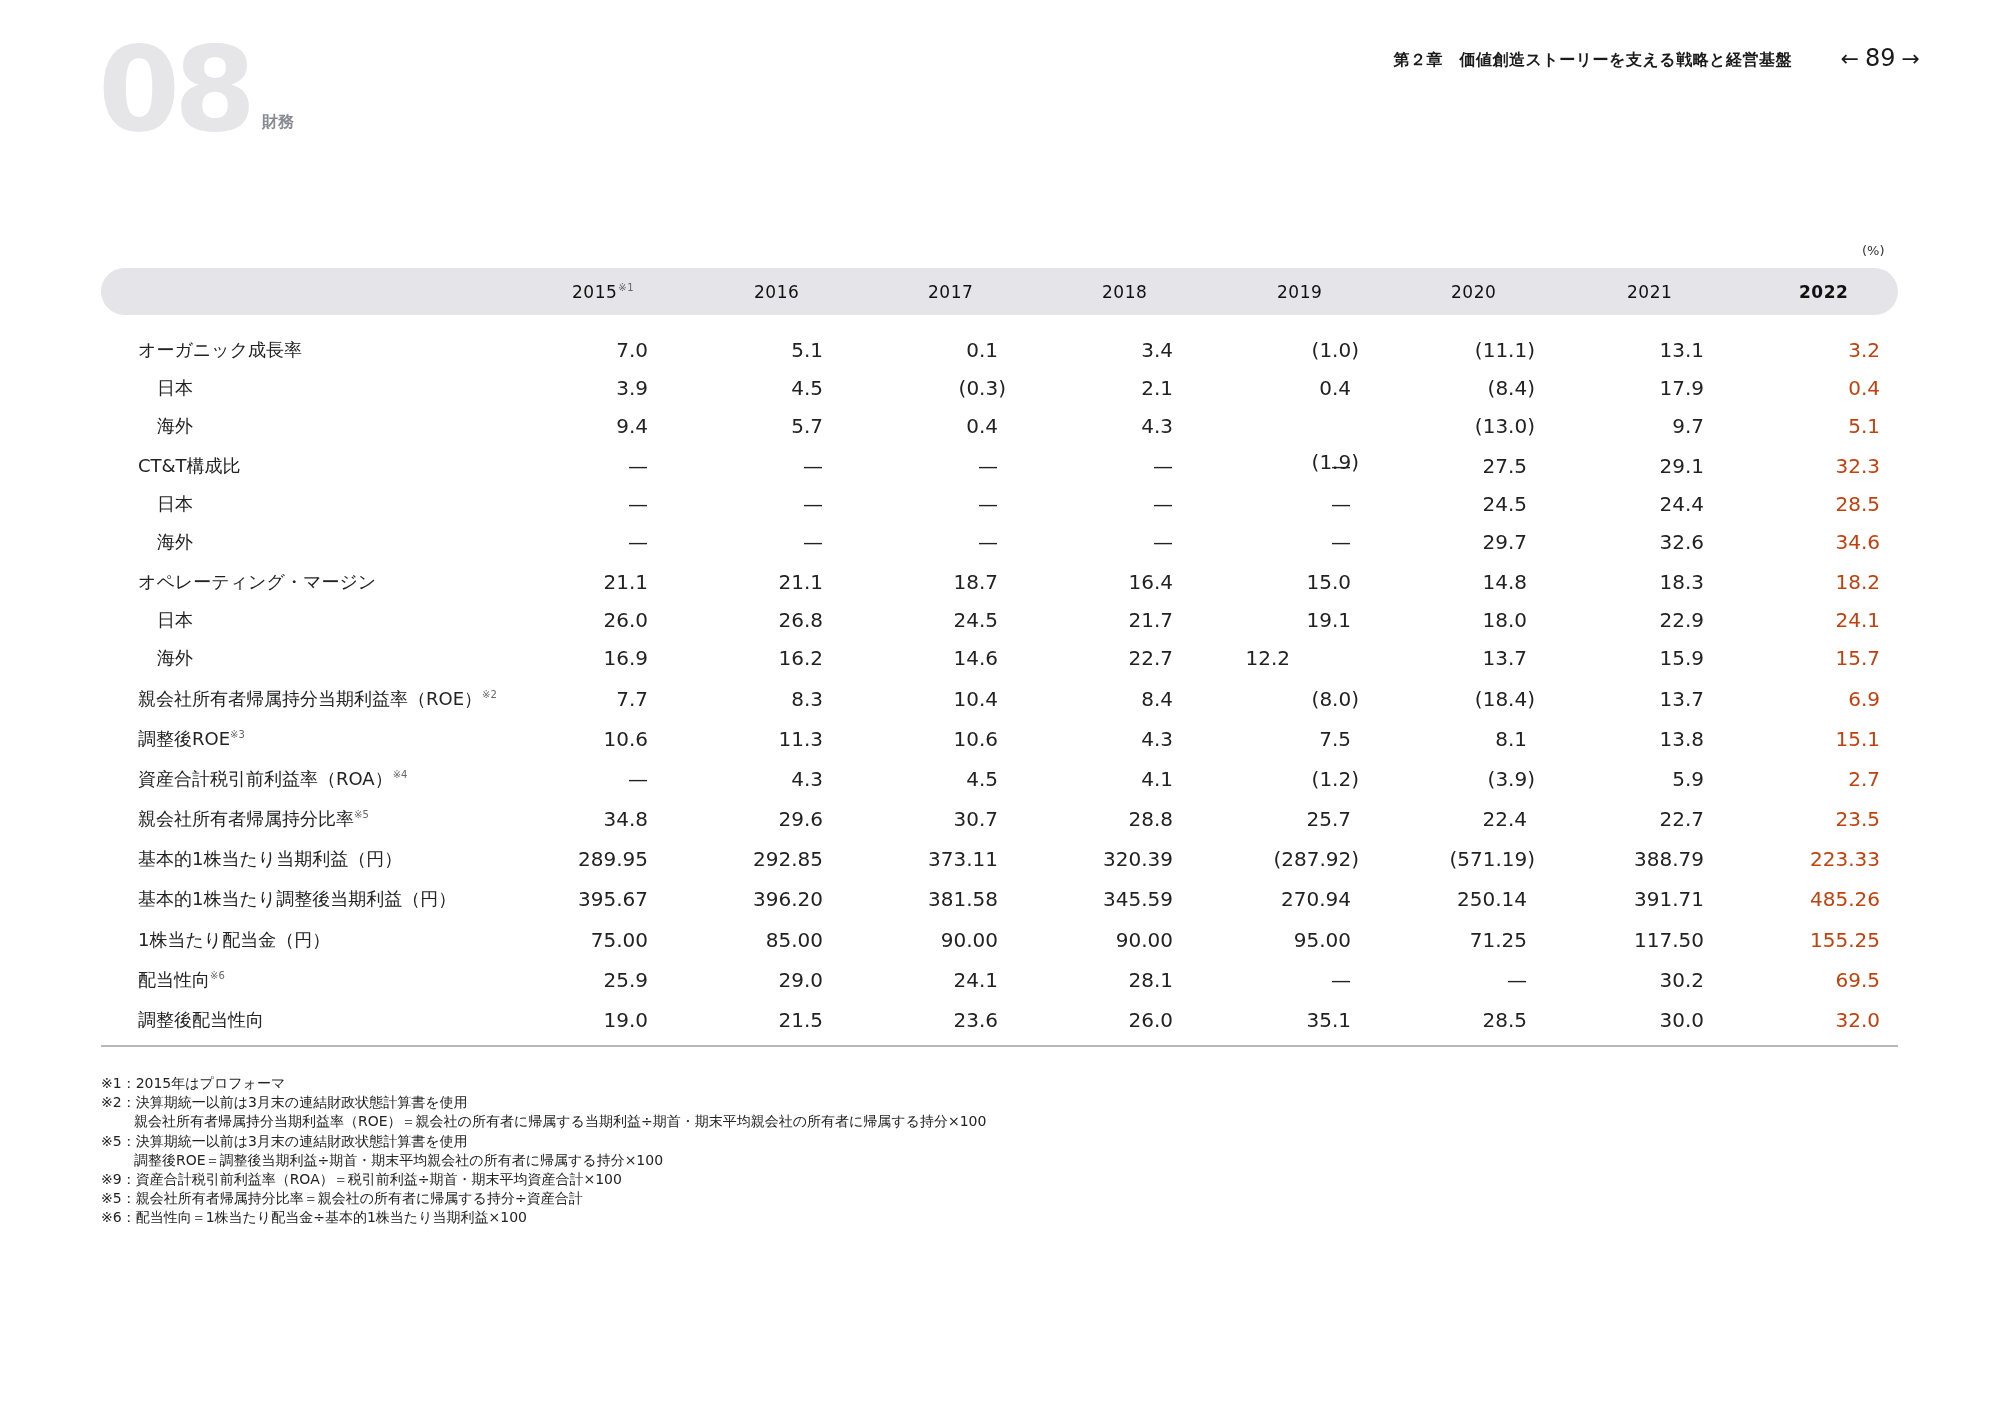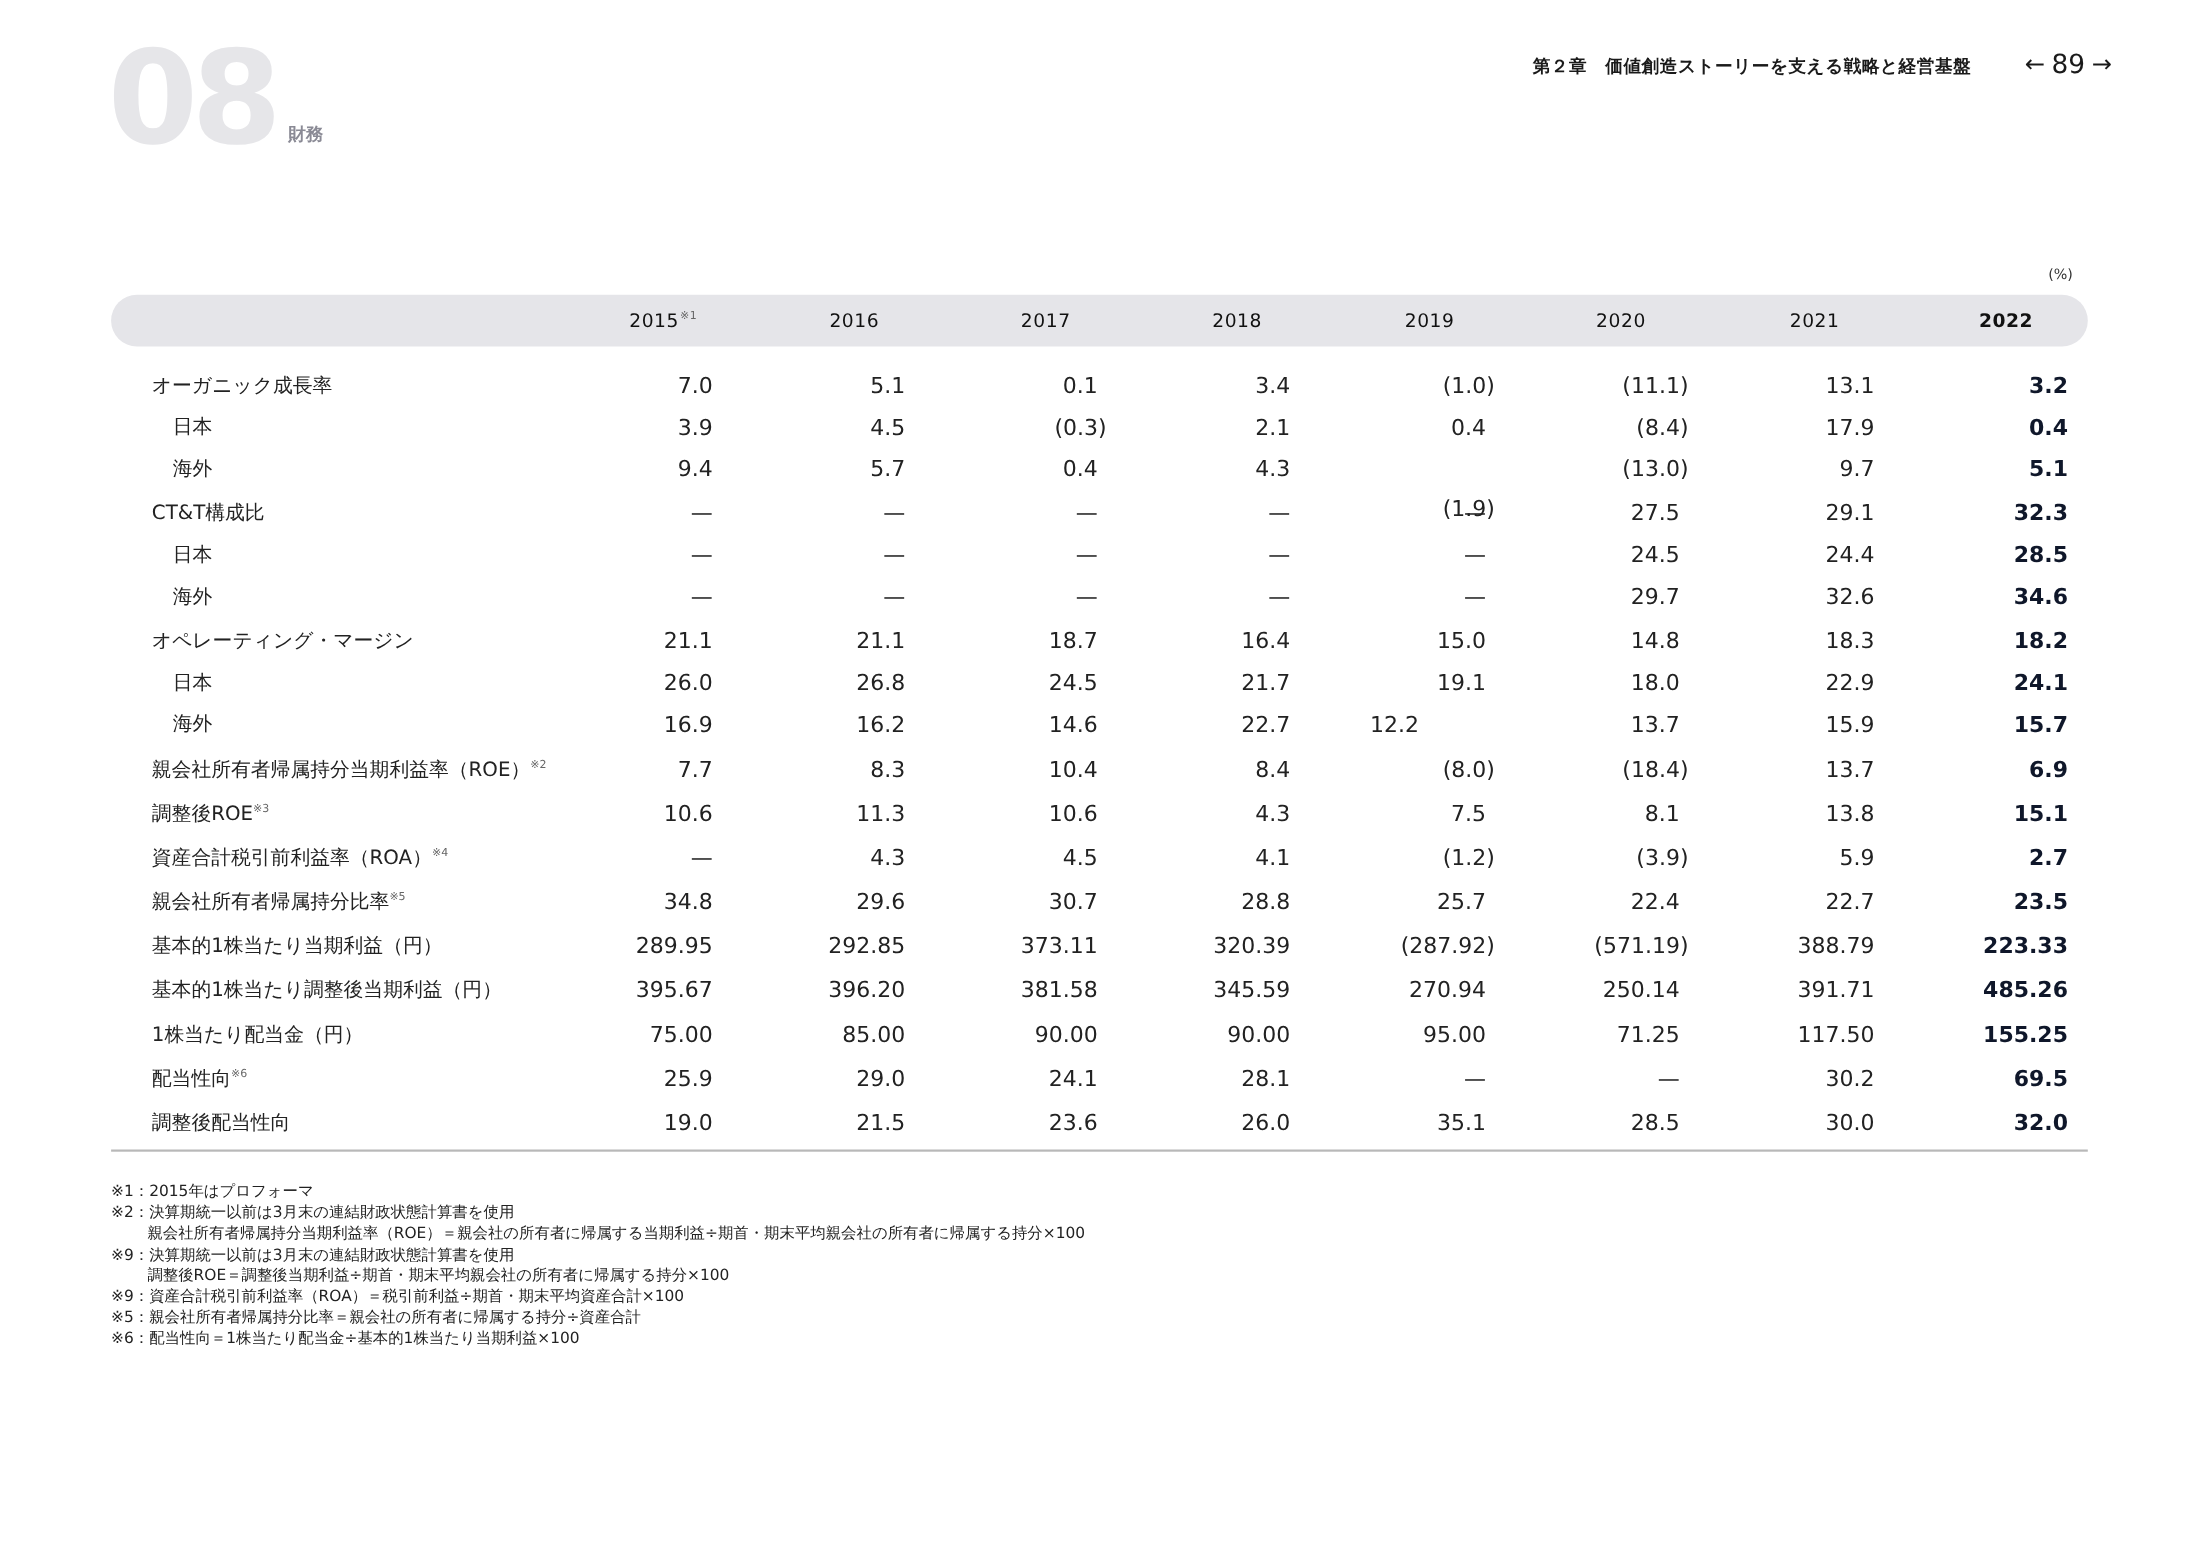--- a/index.html
+++ b/index.html
@@ -42,21 +42,21 @@
   }
   .row .label {
     position: absolute; left: 138px; top: 8px; font-size: 18px; color: #222; white-space: nowrap;
   }
   .row.sub .label { left: 157px; }
   .row .label sup { font-size: 10px; color: #666; }
   .row .val {
     position: absolute; top: 8px; font-size: 20px; color: #222; text-align: right; width: 160px;
     white-space: nowrap;
   }
-  .row .val.bold { font-weight: bold; color: #0f172a; }
+  .row .val.bold { font-weight: normal; color: #c2410c; }
   .rule {
     position: absolute; left: 101px; top: 1045px; width: 1797px; height: 2px; background: #b8b8b8;
   }
   .notes {
     position: absolute; left: 101px; top: 1074px; font-size: 14px; color: #222; line-height: 19.2px;
   }
   .notes .note { white-space: nowrap; }
   .notes .cont { padding-left: 33px; }
 </style>
 </head>
@@ -285,18 +285,18 @@
       <span class="val bold" style="left: 1720px;">32.0</span>
     </div>
   </div>
 
 <div class="rule"></div>
 
 <div class="notes" id="notes">
     <div class="note">※1：2015年はプロフォーマ</div>
     <div class="note">※2：決算期統一以前は3月末の連結財政状態計算書を使用</div>
     <div class="note cont">親会社所有者帰属持分当期利益率（ROE）＝親会社の所有者に帰属する当期利益÷期首・期末平均親会社の所有者に帰属する持分×100</div>
-    <div class="note">※9：決算期統一以前は3月末の連結財政状態計算書を使用</div>
+    <div class="note">※5：決算期統一以前は3月末の連結財政状態計算書を使用</div>
     <div class="note cont">調整後ROE＝調整後当期利益÷期首・期末平均親会社の所有者に帰属する持分×100</div>
     <div class="note">※9：資産合計税引前利益率（ROA）＝税引前利益÷期首・期末平均資産合計×100</div>
     <div class="note">※5：親会社所有者帰属持分比率＝親会社の所有者に帰属する持分÷資産合計</div>
     <div class="note">※6：配当性向＝1株当たり配当金÷基本的1株当たり当期利益×100</div>
   </div>
 
 </body></html>

